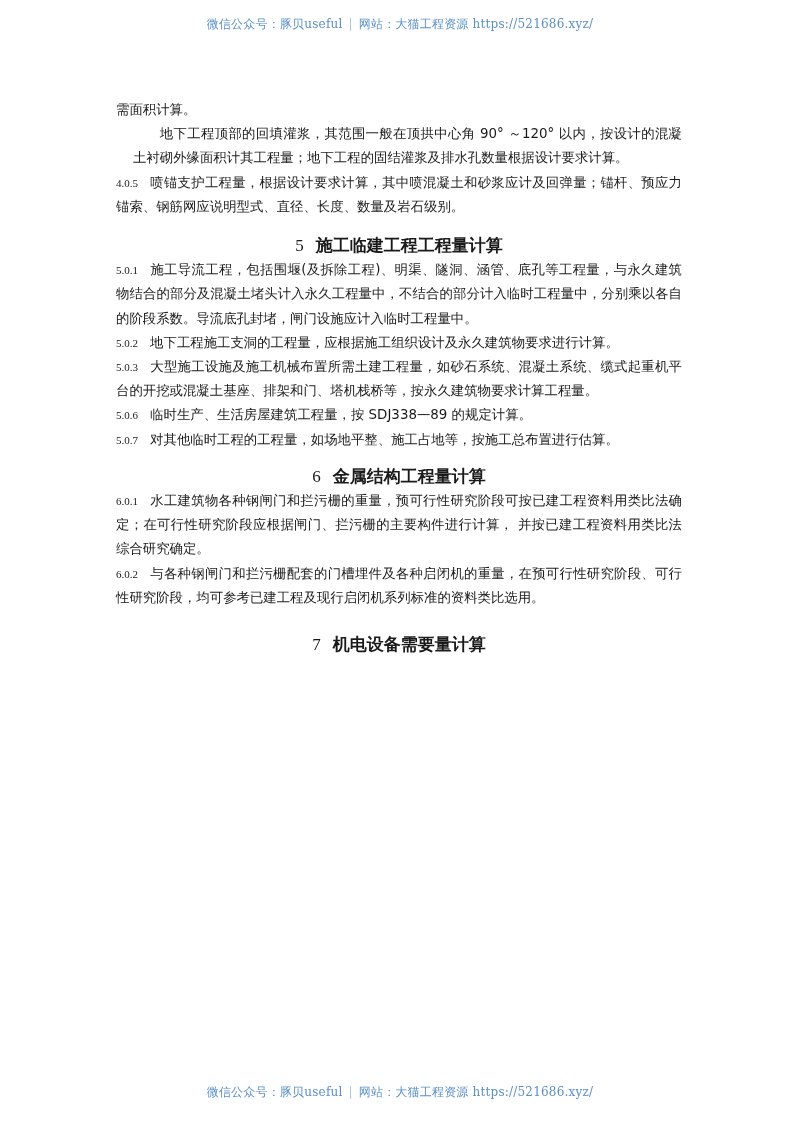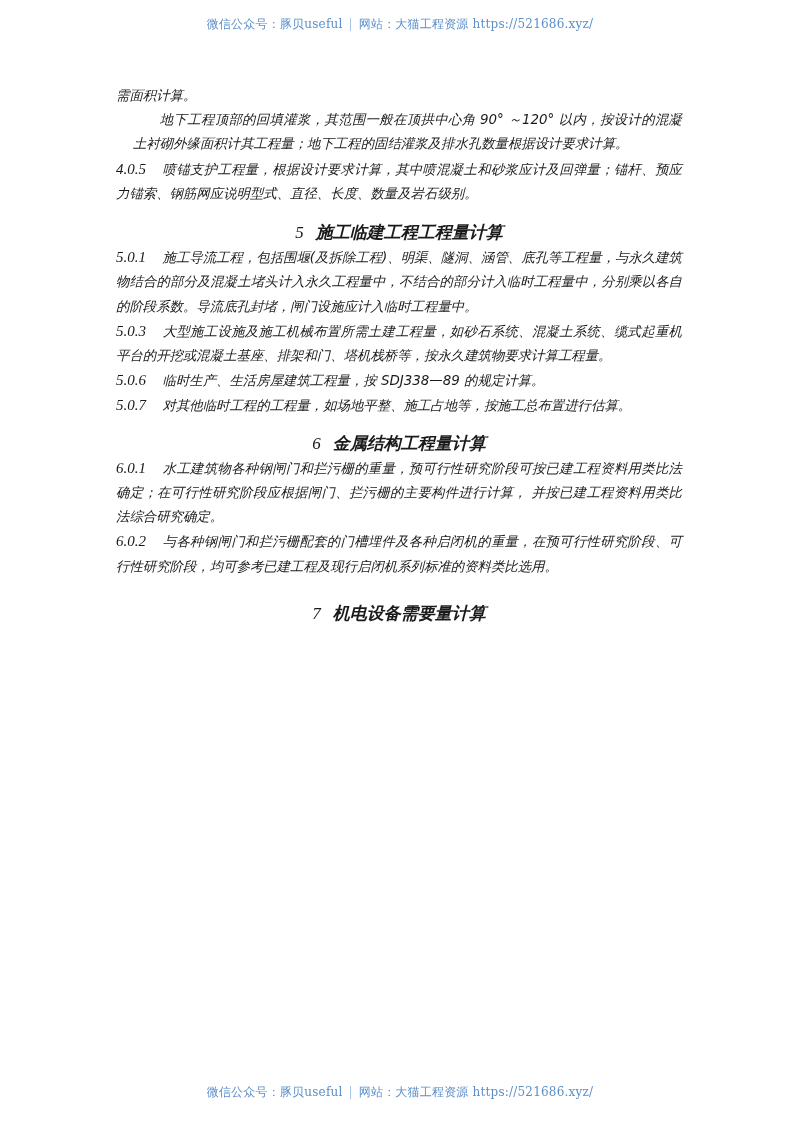--- a/index.html
+++ b/index.html
@@ -29,35 +29,34 @@
     .watermark.top { top: 16px; }
     .watermark.bottom { top: 1084px; }
     .watermark .sep {
       display: inline-block;
       margin: 0 6px;
       color: #a9c3e2;
     }
     .content {
       position: absolute;
       left: 116px;
-      top: 84px;
+      top: 98px;
       width: 566px;
       font-size: 13.4px;
       line-height: 24.2px;
-      font-style: italic;
     }
     .para {
       margin: 0;
       text-align: justify;
       text-justify: inter-character;
     }
     .para.indent { text-indent: 2em; margin-left: 17px; }
     .clause-num {
       font-family: "Liberation Serif", "DejaVu Serif", serif;
-      font-size: 15px;
+      font-size: 11px;
       display: inline-block;
       width: 3.1em;
     }
     .heading {
       text-align: center;
       margin: 0;
       padding: 12px 0 0 0;
       line-height: 24.2px;
       font-size: 17px;
       font-weight: bold;
@@ -78,20 +77,21 @@
   <span>微信公众号：豚贝useful</span><span class="sep">|</span><span>网站：大猫工程资源 https://521686.xyz/</span>
 </div>
 
 <div class="content">
   <p class="para"><span>需面积计算。</span></p>
   <p class="para indent"><span>地下工程顶部的回填灌浆，其范围一般在顶拱中心角 90° ～120° 以内，按设计的混凝土衬砌外缘面积计其工程量；地下工程的固结灌浆及排水孔数量根据设计要求计算。</span></p>
   <p class="para"><span class="clause-num">4.0.5</span><span>喷锚支护工程量，根据设计要求计算，其中喷混凝土和砂浆应计及回弹量；锚杆、预应力锚索、钢筋网应说明型式、直径、长度、数量及岩石级别。</span></p>
 
   <h2 class="heading sec5"><span class="hnum">5</span><span>施工临建工程工程量计算</span></h2>
   <p class="para"><span class="clause-num">5.0.1</span><span>施工导流工程，包括围堰(及拆除工程)、明渠、隧洞、涵管、底孔等工程量，与永久建筑物结合的部分及混凝土堵头计入永久工程量中，不结合的部分计入临时工程量中，分别乘以各自的阶段系数。导流底孔封堵，闸门设施应计入临时工程量中。</span></p>
+  <p class="para"><span class="clause-num">5.0.2</span><span>地下工程施工支洞的工程量，应根据施工组织设计及永久建筑物要求进行计算。</span></p>
   <p class="para"><span class="clause-num">5.0.3</span><span>大型施工设施及施工机械布置所需土建工程量，如砂石系统、混凝土系统、缆式起重机平台的开挖或混凝土基座、排架和门、塔机栈桥等，按永久建筑物要求计算工程量。</span></p>
   <p class="para"><span class="clause-num">5.0.6</span><span>临时生产、生活房屋建筑工程量，按 SDJ338—89 的规定计算。</span></p>
   <p class="para"><span class="clause-num">5.0.7</span><span>对其他临时工程的工程量，如场地平整、施工占地等，按施工总布置进行估算。</span></p>
 
   <h2 class="heading sec6"><span class="hnum">6</span><span>金属结构工程量计算</span></h2>
   <p class="para"><span class="clause-num">6.0.1</span><span>水工建筑物各种钢闸门和拦污栅的重量，预可行性研究阶段可按已建工程资料用类比法确定；在可行性研究阶段应根据闸门、拦污栅的主要构件进行计算， 并按已建工程资料用类比法综合研究确定。</span></p>
   <p class="para"><span class="clause-num">6.0.2</span><span>与各种钢闸门和拦污栅配套的门槽埋件及各种启闭机的重量，在预可行性研究阶段、可行性研究阶段，均可参考已建工程及现行启闭机系列标准的资料类比选用。</span></p>
 
   <h2 class="heading sec7"><span class="hnum">7</span><span>机电设备需要量计算</span></h2>
 </div>

